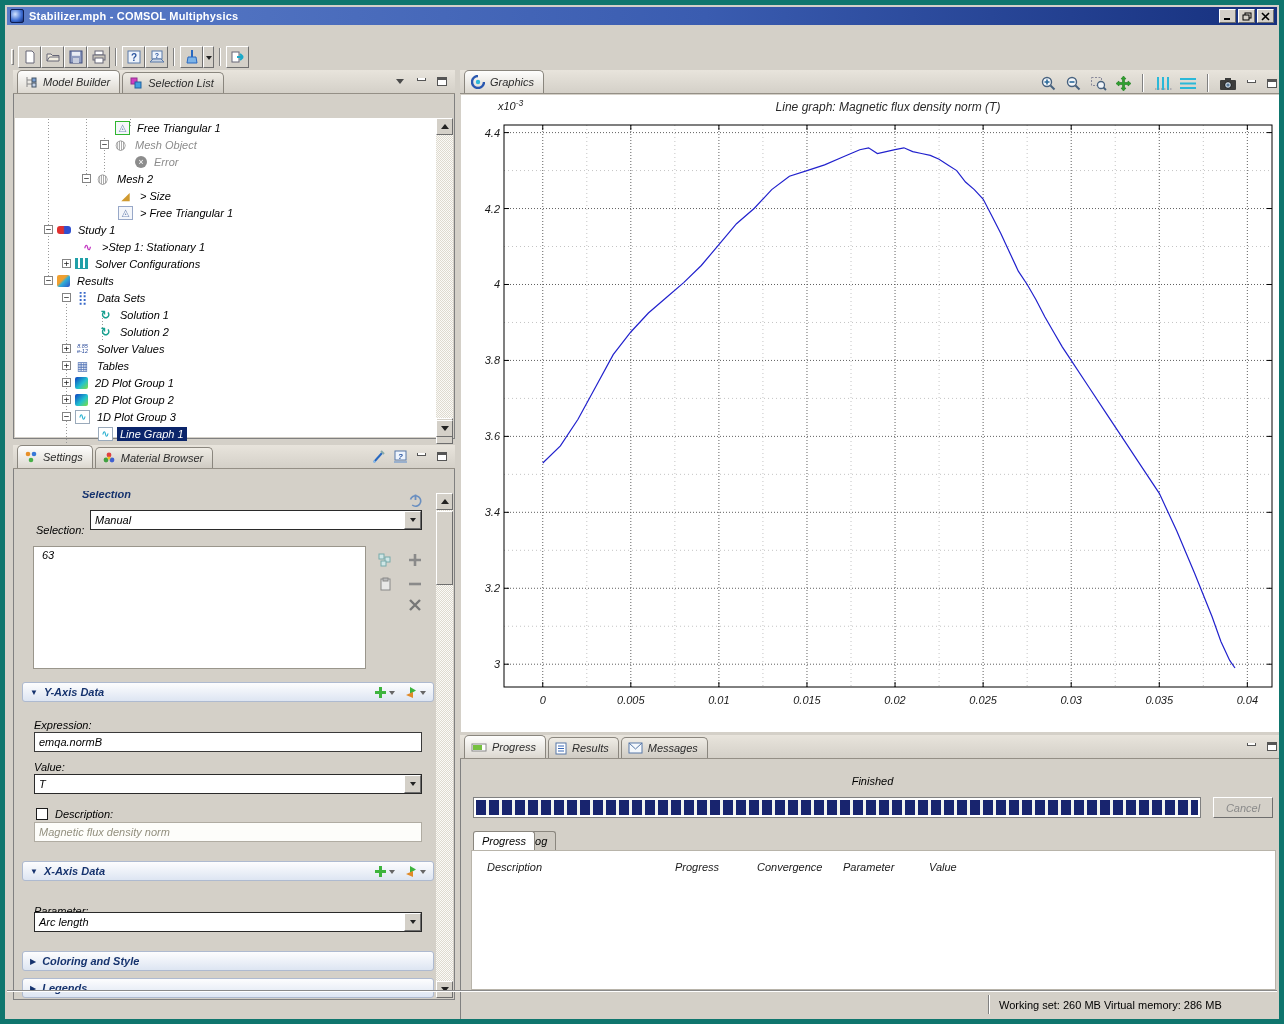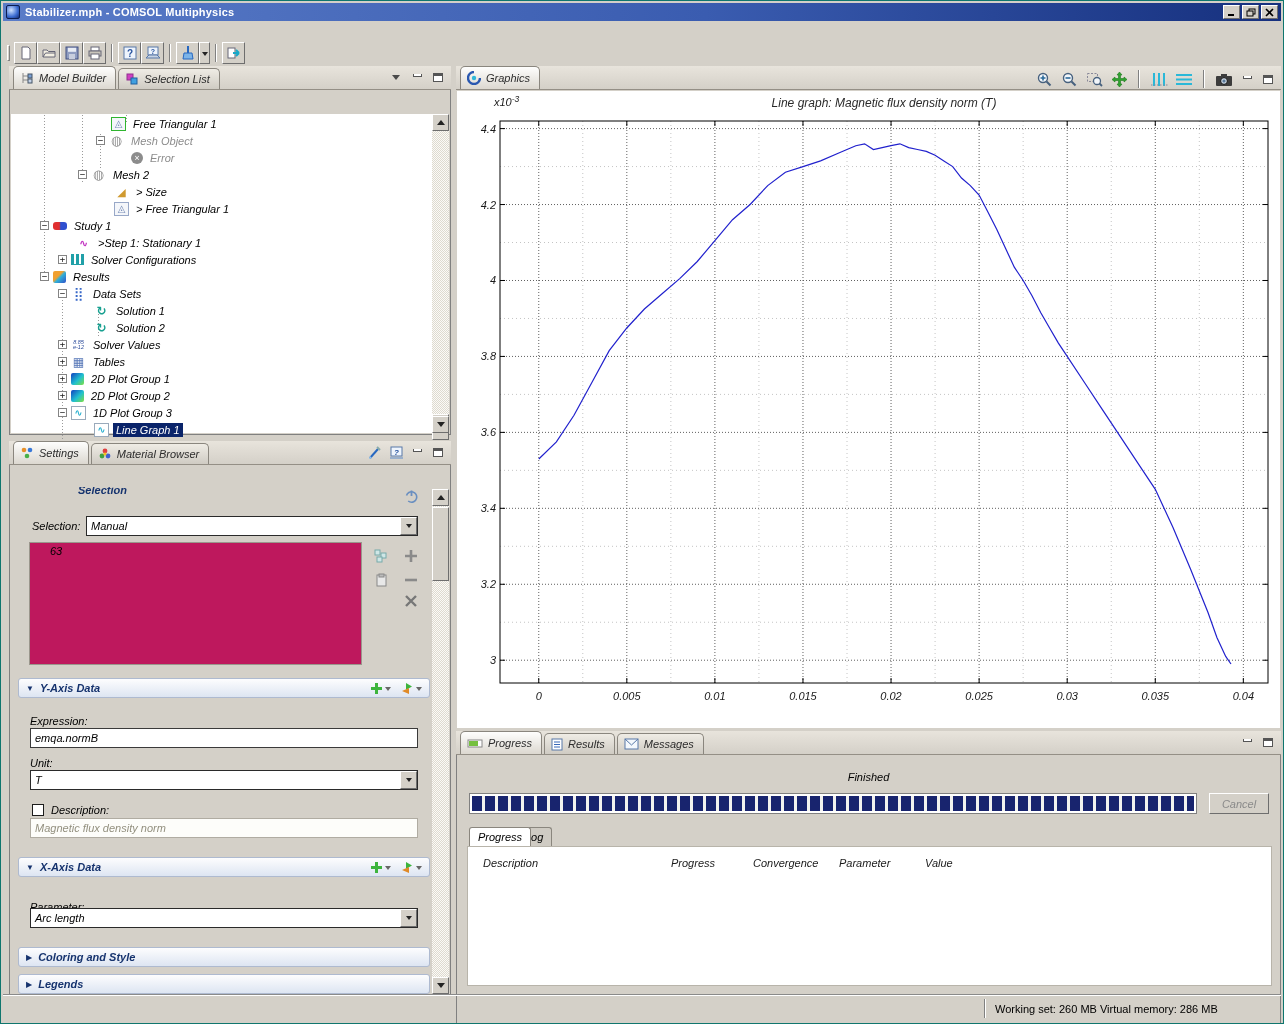--- a/index.html
+++ b/index.html
@@ -1,20 +1,20 @@
 <!DOCTYPE html>
 <html><head>
 <meta charset="utf-8">
 <style>
   * { margin:0; padding:0; box-sizing:border-box; }
   html,body { background:#9a9a9a; }
   .app {
     position:relative; width:1284px; height:1024px; background:#d4d0c8;
     font-family:"Liberation Sans","DejaVu Sans",sans-serif; font-size:11px; color:#000;
-    border:1px solid #0f766e; overflow:hidden;
+    border:5px solid #0f766e; overflow:hidden;
   }
   .raised { border:1px solid; border-color:#ffffff #6e6e6e #6e6e6e #ffffff; background:#d4d0c8; }
 
   
   .titlebar { position:absolute; left:2px; top:2px; right:2px; height:18px;
     background:linear-gradient(90deg,#5a7cc8 0%,#3a5cb0 55%,#16307e 100%);
     display:flex; align-items:center; padding:0 3px; }
   .titlebar .ttext { color:#fff; font-weight:bold; font-size:11px; margin-left:5px; letter-spacing:.2px; }
   .appicon { width:14px; height:14px; border-radius:2px;
     background:radial-gradient(circle at 35% 35%, #cfe2ff, #3a6ad0 60%, #142a6e); border:1px solid #0d1d50; }
@@ -85,21 +85,21 @@
     background:linear-gradient(#fdfdfe,#dde5f2); display:flex; align-items:center; gap:6px;
     color:#16336e; font-weight:bold; padding:0 7px; left:8px; width:412px; }
   .secbar .arr { font-size:8px; color:#16336e; }
   .secicons { margin-left:auto; display:flex; align-items:center; gap:9px; font-weight:normal; }
   .secicons .pair { display:flex; align-items:center; gap:2px; }
   .field { position:absolute; background:#fff; border:1px solid #5a5a5a; height:20px; display:flex; align-items:center; padding:0 4px; }
   .field.disabled { border-color:#b0aca2; color:#93907f; background:#fdfdfa;text-align:right; }
   .combo { position:absolute; background:#fff; border:1px solid #2a2a2a; height:20px; display:flex; align-items:center; padding:0 0 0 4px; }
   .combo .dd { margin-left:auto; width:17px; height:18px; border:1px solid; border-color:#fff #6e6e6e #6e6e6e #fff; background:#d4d0c8; display:flex; align-items:center; justify-content:center; }
   .slabel { position:absolute; white-space:nowrap; }
-  .listbox { position:absolute; background:#be185d; border:1px solid #9a968c; padding:2px 20px; }
+  .listbox { position:absolute; background:#ffffff; border:1px solid #9a968c; padding:2px 8px; }
   .cb { position:absolute; width:12px; height:12px; background:#fff; border:1px solid #1c1c1c; }
   .sideicon { position:absolute; width:18px; height:18px; display:flex; align-items:center; justify-content:center; }
   .heading { position:absolute; color:#16336e; font-weight:bold; overflow:hidden; height:11px;margin-left:48px; }
   .heading > span { display:block; margin-top:-3px; }
 
   
   .gfxbody { position:absolute; left:1px; right:1px; top:25px; bottom:1px; background:#fff; }
   .gtool { width:22px; height:20px; display:flex; align-items:center; justify-content:center; }
 
   
@@ -422,21 +422,21 @@
           <span>Selection</span>
         </div>
       <span class="sideicon" style="left:392px; top:22px;">
           <svg width="15" height="15">
             <circle cx="7.5" cy="8" r="5.2" fill="none" stroke="#6a8fc0" stroke-width="1.6" stroke-dasharray="22 6" transform="rotate(-120 7.5 8)"></circle>
             <line x1="7.5" y1="1.5" x2="7.5" y2="7" stroke="#6a8fc0" stroke-width="1.8"></line>
           </svg>
         </span>
 
       <span class="slabel" style="left:22px; top:55px;">Selection:</span>
-      <div class="combo" style="left:76px; top:51px; width:332px;">
+      <div class="combo" style="left:76px; top:41px; width:332px;">
         <span>Manual</span>
         <span class="dd">
             <span class="tri-dn" style="margin-top:3px;"></span>
           </span>
       </div>
 
       <div class="listbox" style="left:19px; top:77px; width:333px; height:123px;">
         <div>63</div>
       </div>
       <span class="sideicon" style="left:362px; top:82px;">
@@ -484,21 +484,21 @@
                 <path d="M9 6 L2 9 L9 12 Z" fill="#e08a28"></path>
               </svg>
               <span class="tri-dn" style="border-top-color:#666;"></span>
             </span>
         </span>
       </div>
       <span class="slabel" style="left:20px; top:250px;">Expression:</span>
       <div class="field" style="left:20px; top:263px; width:388px; border-color:#3a3a3a;text-align:right;">
           <span>emqa.normB</span>
         </div>
-      <span class="slabel" style="left:20px; top:292px;">Unit:</span>
+      <span class="slabel" style="left:20px; top:292px;">Value:</span>
       <div class="combo" style="left:20px; top:305px; width:388px;">
         <span>T</span>
         <span class="dd">
             <span class="tri-dn" style="margin-top:3px;"></span>
           </span>
       </div>
       <span class="cb" style="left:22px; top:339px;"></span>
       <span class="slabel" style="left:41px; top:339px;">Description:</span>
       <div class="field disabled" style="left:20px; top:353px; width:388px;">
           <span>Magnetic flux density norm</span>

